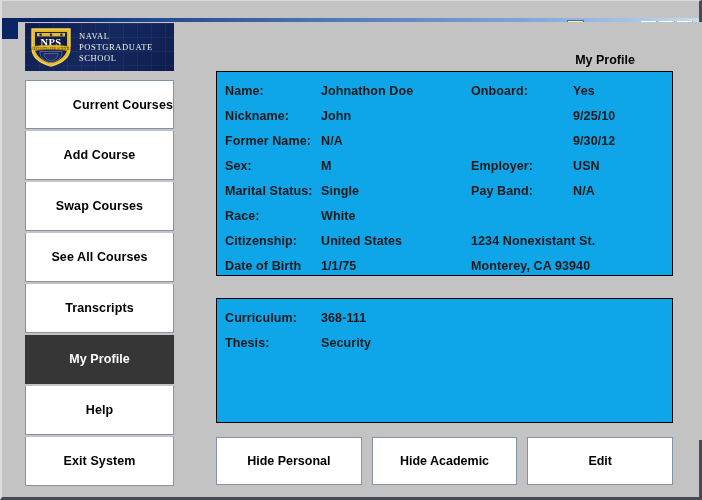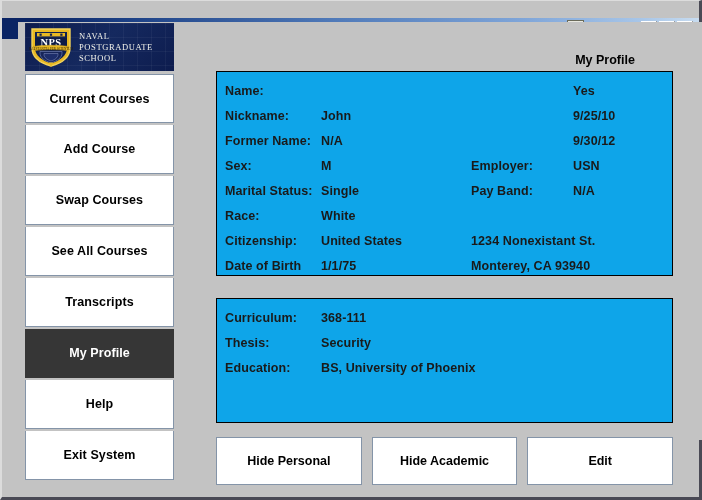--- a/index.html
+++ b/index.html
@@ -192,21 +192,22 @@
     align-items: center;
     justify-content: center;
     font-size: 12.5px;
     font-weight: bold;
     color: #000000;
     margin-top: 2px;
     letter-spacing: 0.1px;
   }
   .nav-btn:first-child {
     border-top: 1px solid #8494a8;
-    margin-top: 3px;
+    margin-top: 9px;
+    justify-content: flex-end;
   }
   .nav-btn.selected {
     background: #363636;
     color: #ffffff;
     border-color: #363636;
   }
 
   
   #main {
     position: absolute;
@@ -364,20 +365,22 @@
         </div>
     </div>
 
     <div id="main">
 
       <div id="page-heading">My Profile</div>
 
       <div class="info-box" id="personal-box">
           <div class="row" style="top: 7px;">
             <span class="cell c-label">Name:</span>
+            <span class="cell c-value">Johnathon Doe</span>
+            <span class="cell c-label2">Onboard:</span>
             <span class="cell c-value2">Yes</span>
           </div>
           <div class="row" style="top: 32px;">
             <span class="cell c-label">Nickname:</span>
             <span class="cell c-value">John</span>
             <span class="cell c-value2">9/25/10</span>
           </div>
           <div class="row" style="top: 57px;">
             <span class="cell c-label">Former Name:</span>
             <span class="cell c-value">N/A</span>
@@ -413,24 +416,20 @@
 
       <div class="info-box" id="academic-box">
           <div class="row" style="top: 7px;">
             <span class="cell c-label">Curriculum:</span>
             <span class="cell c-value">368-111</span>
           </div>
           <div class="row" style="top: 32px;">
             <span class="cell c-label">Thesis:</span>
             <span class="cell c-value">Security</span>
           </div>
-          <div class="row" style="top: 57px;">
-            <span class="cell c-label">Education:</span>
-            <span class="cell c-value">BS, University of Phoenix</span>
-          </div>
         </div>
 
       <div id="button-row">
           <div class="action-btn">
             <span>Hide Personal</span>
           </div>
           <div class="action-btn">
             <span>Hide Academic</span>
           </div>
           <div class="action-btn">

